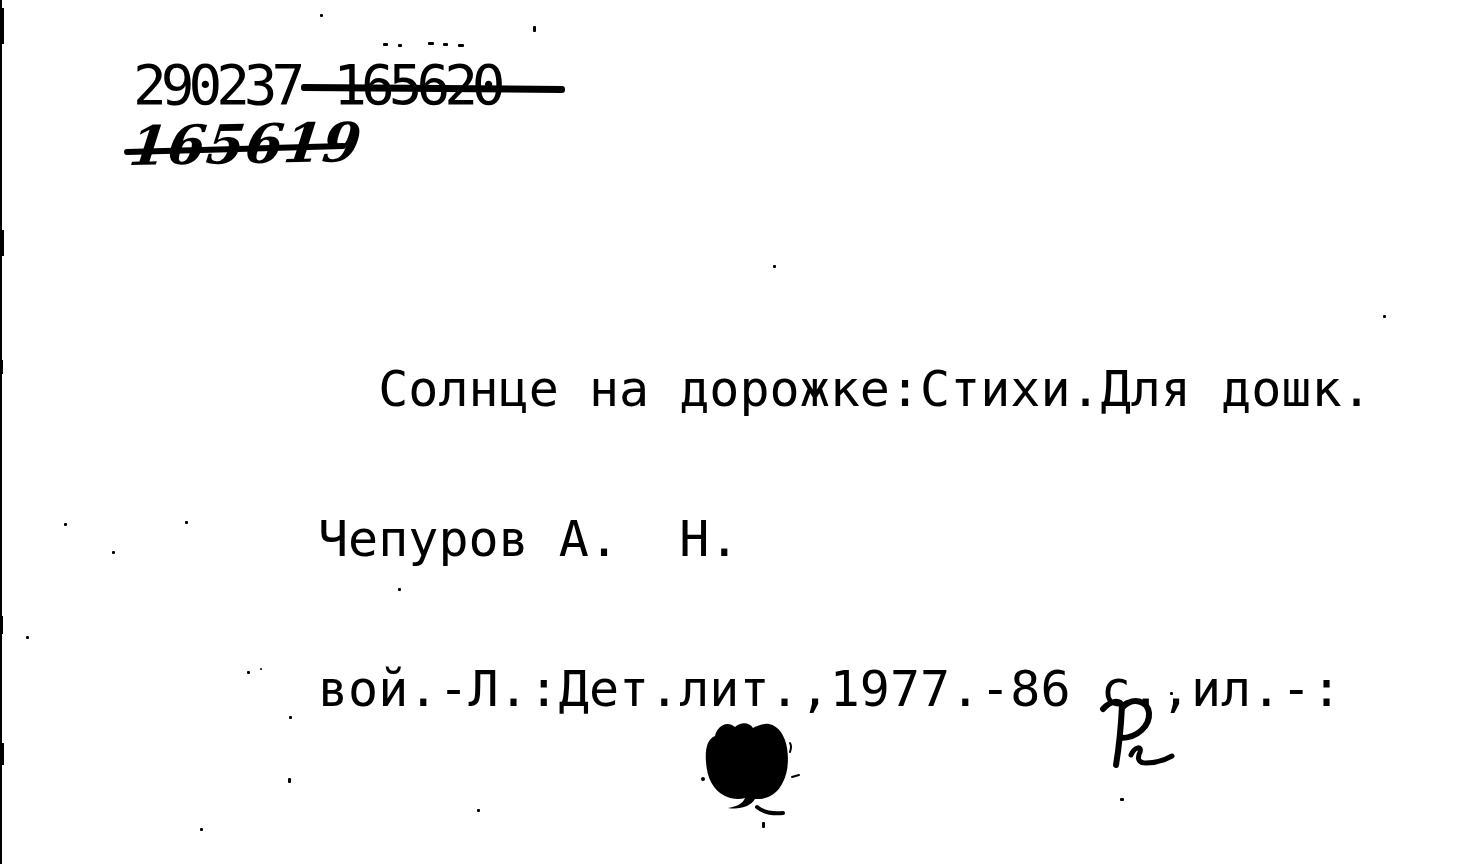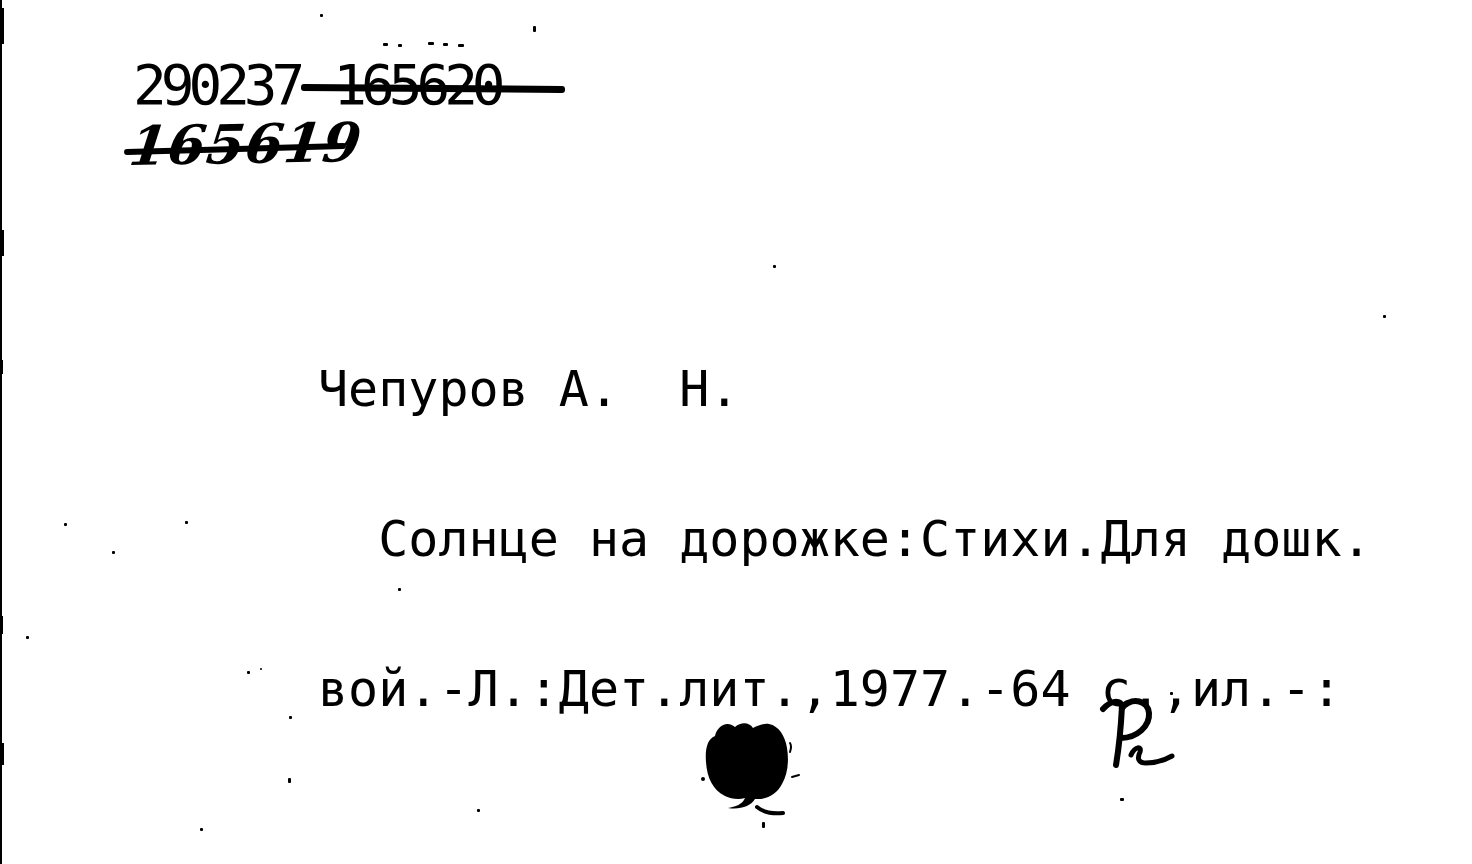--- a/index.html
+++ b/index.html
@@ -59,23 +59,23 @@
   <div class="edge-notch" style="left:0;top:616px;width:3px;height:18px;"></div>
   <div class="edge-notch" style="left:0;top:743px;width:4px;height:22px;"></div>
 
   <div class="acc-row"><span>290237</span><span class="acc-cancelled">165620</span></div>
   <div class="strike-bar bar-typed"></div>
 
   <div class="acc-hand">165619</div>
   <div class="strike-bar bar-hand"></div>
 
   <div class="entry">
+    <div>  Солнце на дорожке:Стихи.Для дошк.</div>
     <div>Чепуров А.  Н.</div>
-    <div>  Солнце на дорожке:Стихи.Для дошк.</div>
-    <div>вой.-Л.:Дет.лит.,1977.-64 с.,ил.-:</div>
+    <div>вой.-Л.:Дет.лит.,1977.-86 с.,ил.-:</div>
     
   </div>
 
   <div class="blot">
     <svg width="110" height="110" viewBox="0 0 110 110" xmlns="http://www.w3.org/2000/svg">
       <path fill="#000" d="M42,14 C34,7 24,13 22,23 C14,26 12,37 13,49
                C14,65 20,77 32,83 C38,86 46,87 52,85
                C50,91 42,94 35,95 C47,97 58,93 62,86
                C74,87 84,81 89,71 C95,61 96,47 94,35
                C92,23 86,13 76,11 C70,10 64,13 60,15

